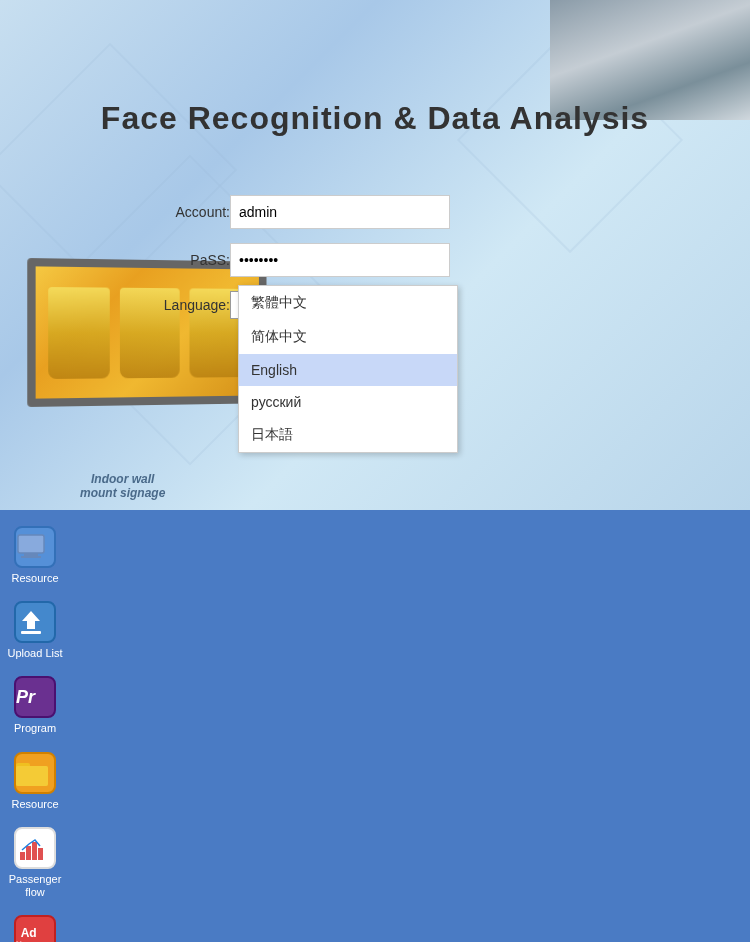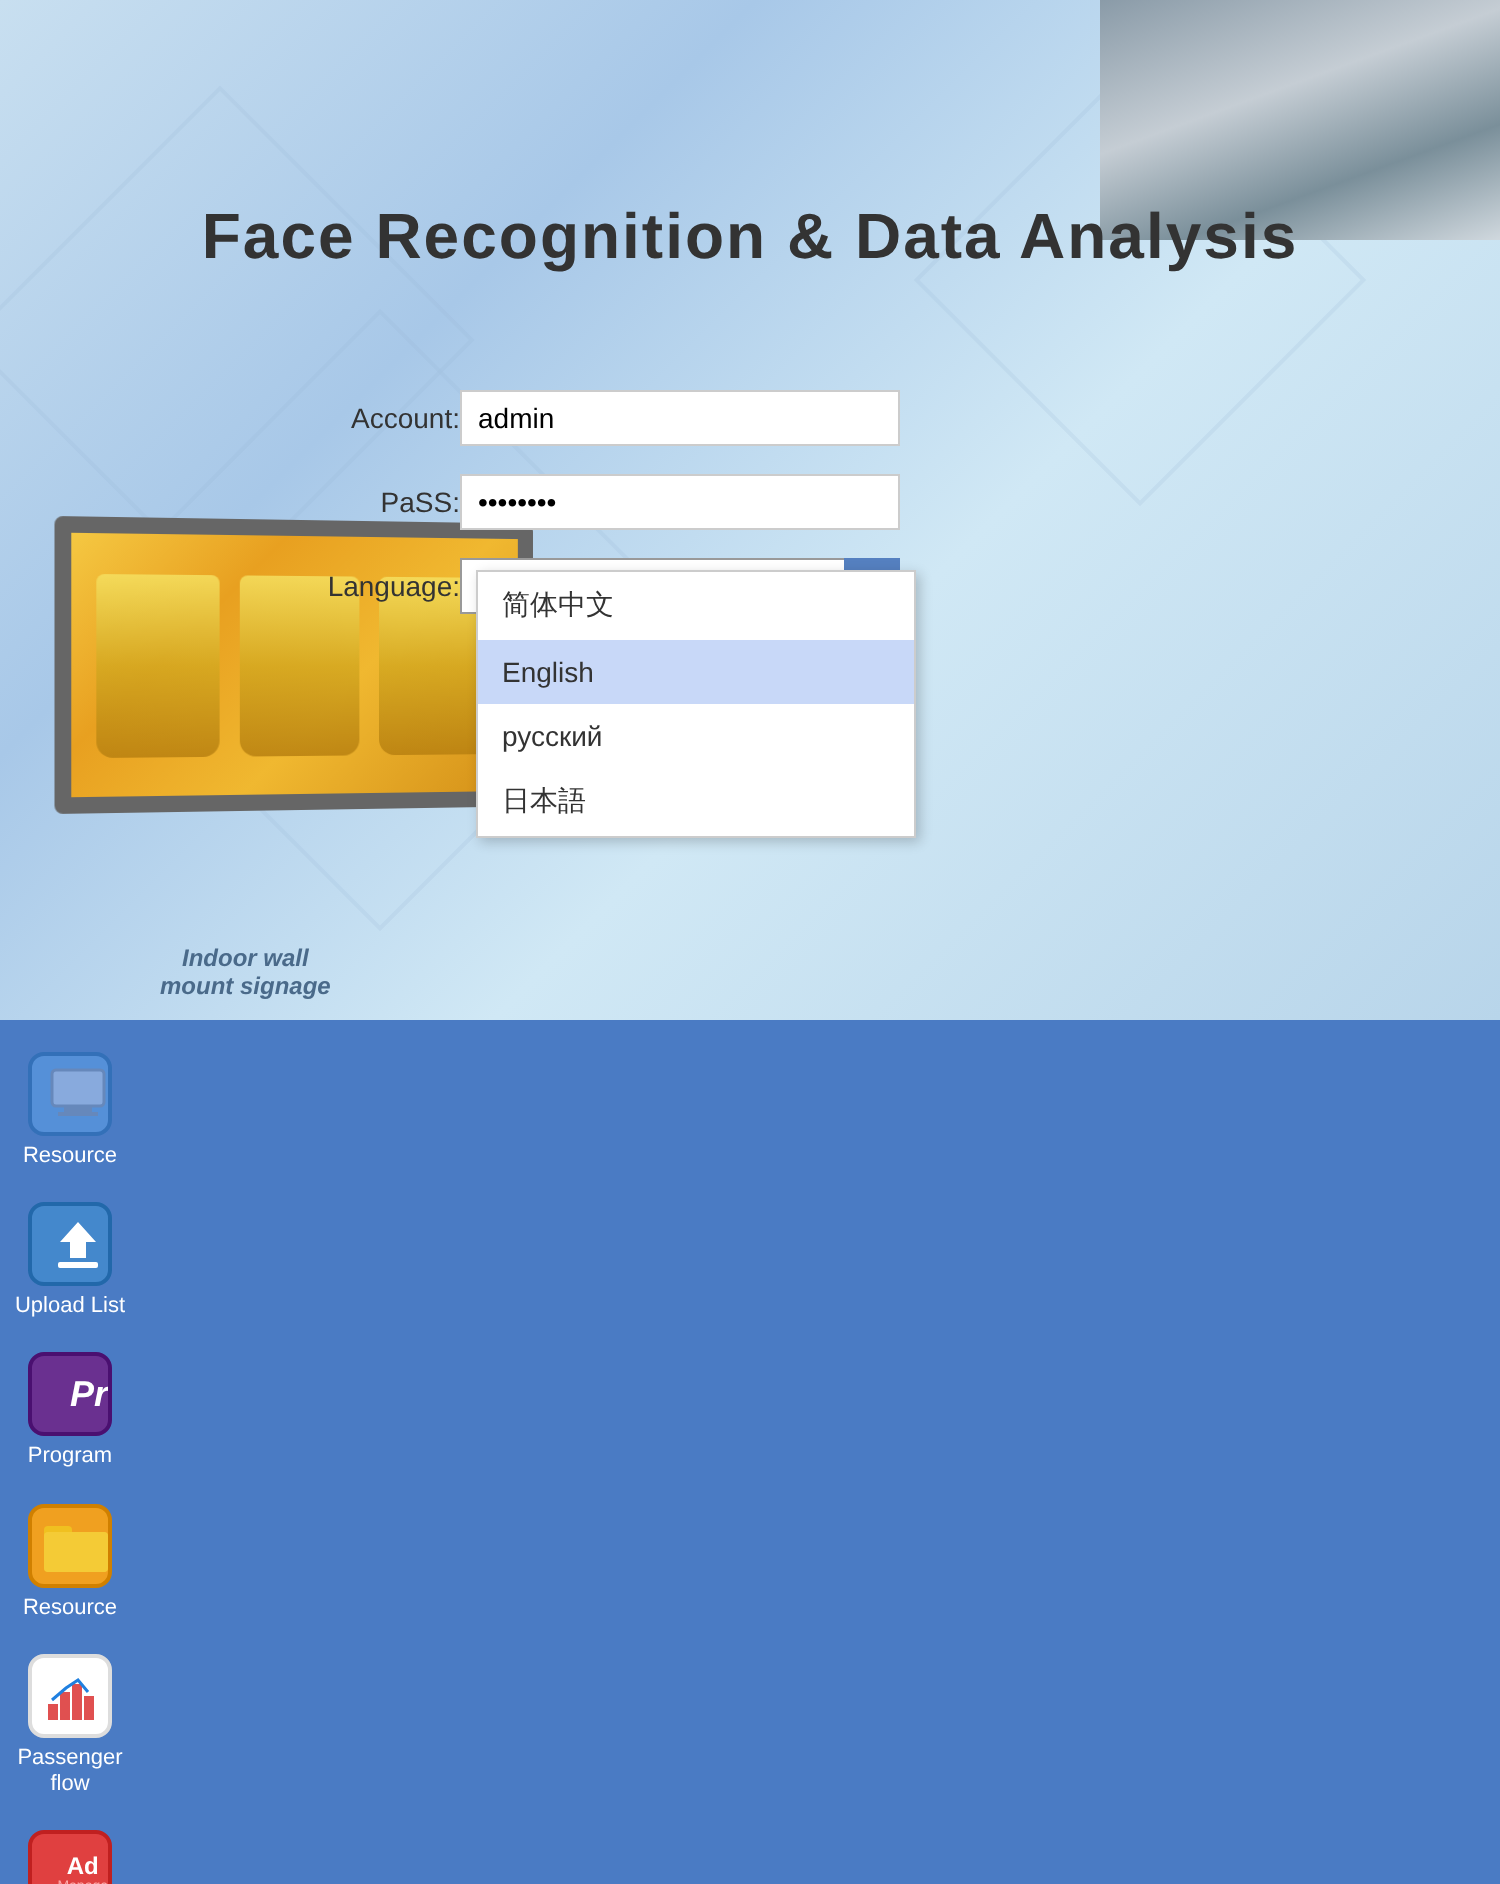--- a/index.html
+++ b/index.html
@@ -155,21 +155,21 @@
       color: #333;
       margin-right: 0;
       font-weight: normal;
     }
 
     .form-input {
       width: 220px;
       height: 28px;
       border: 1px solid #ccc;
       background: white;
-      padding: 4px 8px;
+      padding: 16px 8px;
       font-size: 14px;
       outline: none;
     }
 
     .language-select-wrapper {
       position: relative;
       width: 220px;
     }
 
     .language-select {
@@ -255,21 +255,21 @@
       cursor: pointer;
       margin-bottom: 4px;
     }
 
     .sidebar-icon {
       width: 42px;
       height: 42px;
       border-radius: 8px;
       display: flex;
       align-items: center;
-      justify-content: flex-end;
+      justify-content: flex-start;
       margin-bottom: 4px;
       overflow: hidden;
     }
 
     .sidebar-label {
       font-size: 11px;
       color: white;
       text-align: center;
       line-height: 1.2;
     }
@@ -384,20 +384,21 @@
           <option value="en" selected="">English</option>
           <option value="ru">русский</option>
           <option value="ja">日本語</option>
         </select>
         <div class="select-arrow"></div>
       </div>
     </div>
   </div>
 
   <div class="language-dropdown">
+    <div class="dropdown-item">繁體中文</div>
     <div class="dropdown-item">简体中文</div>
     <div class="dropdown-item selected">English</div>
     <div class="dropdown-item">русский</div>
     <div class="dropdown-item">日本語</div>
   </div>
 
 </div>
 
 <div class="bottom-section">
 

